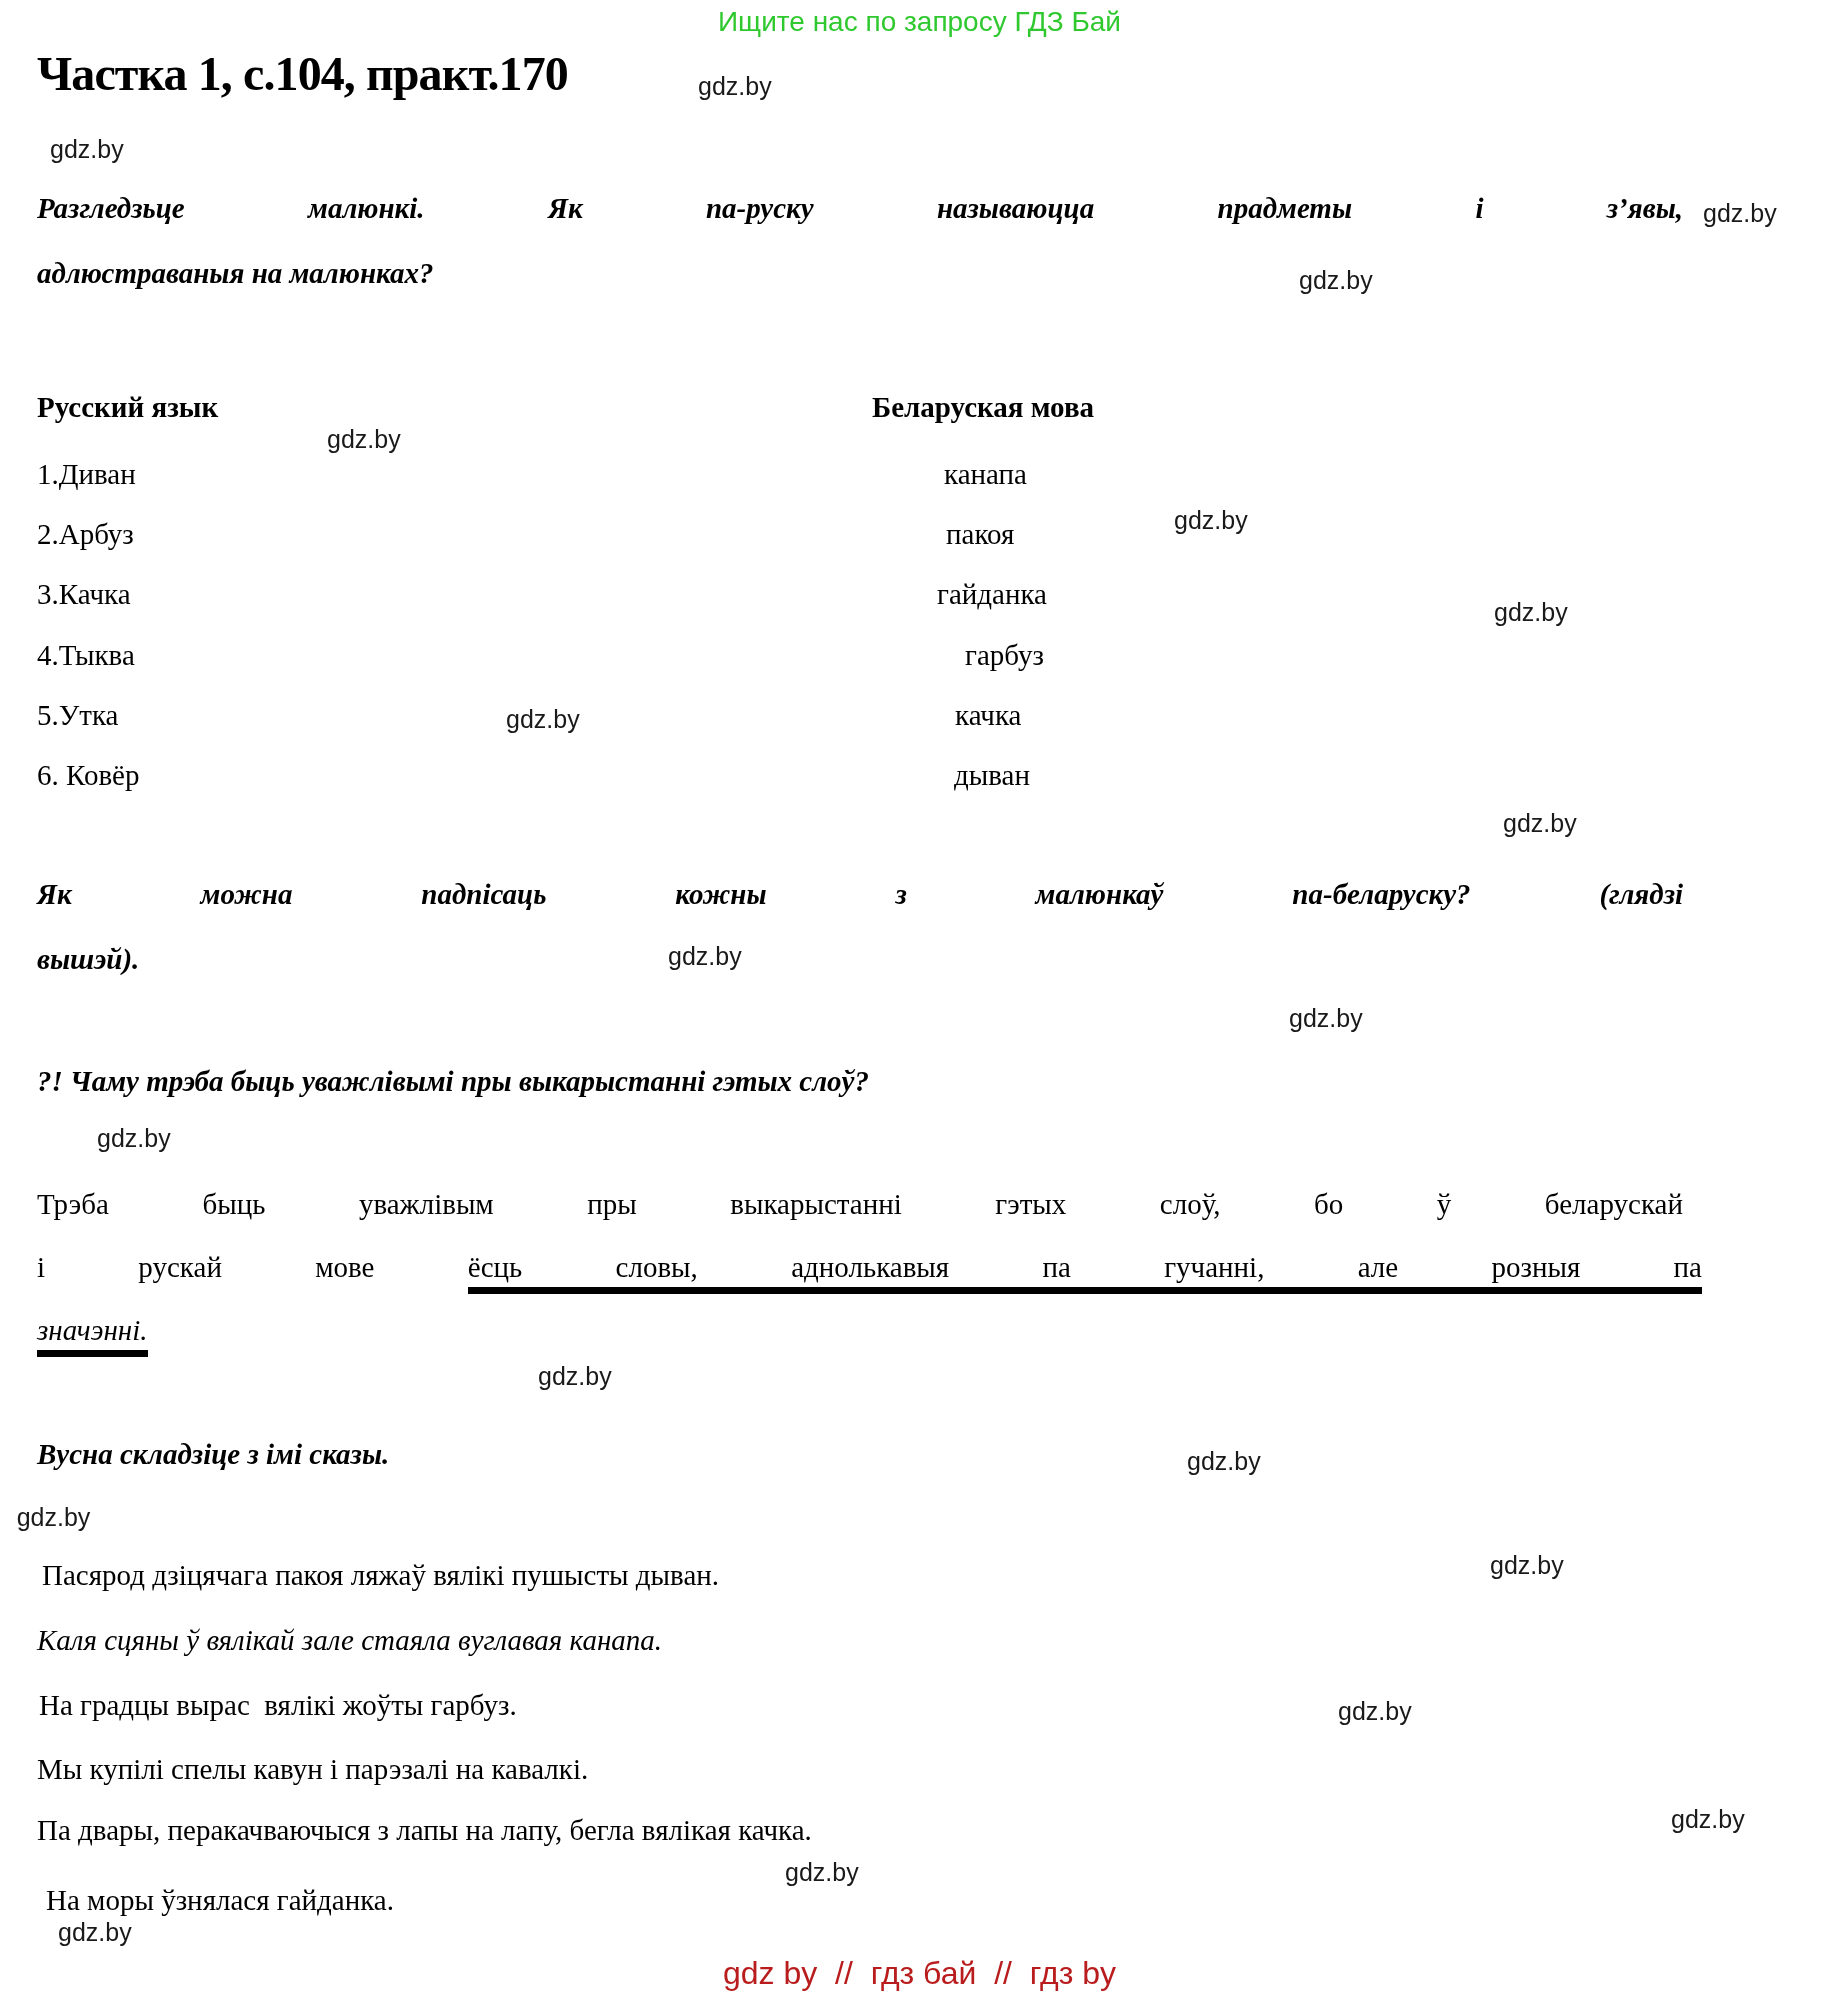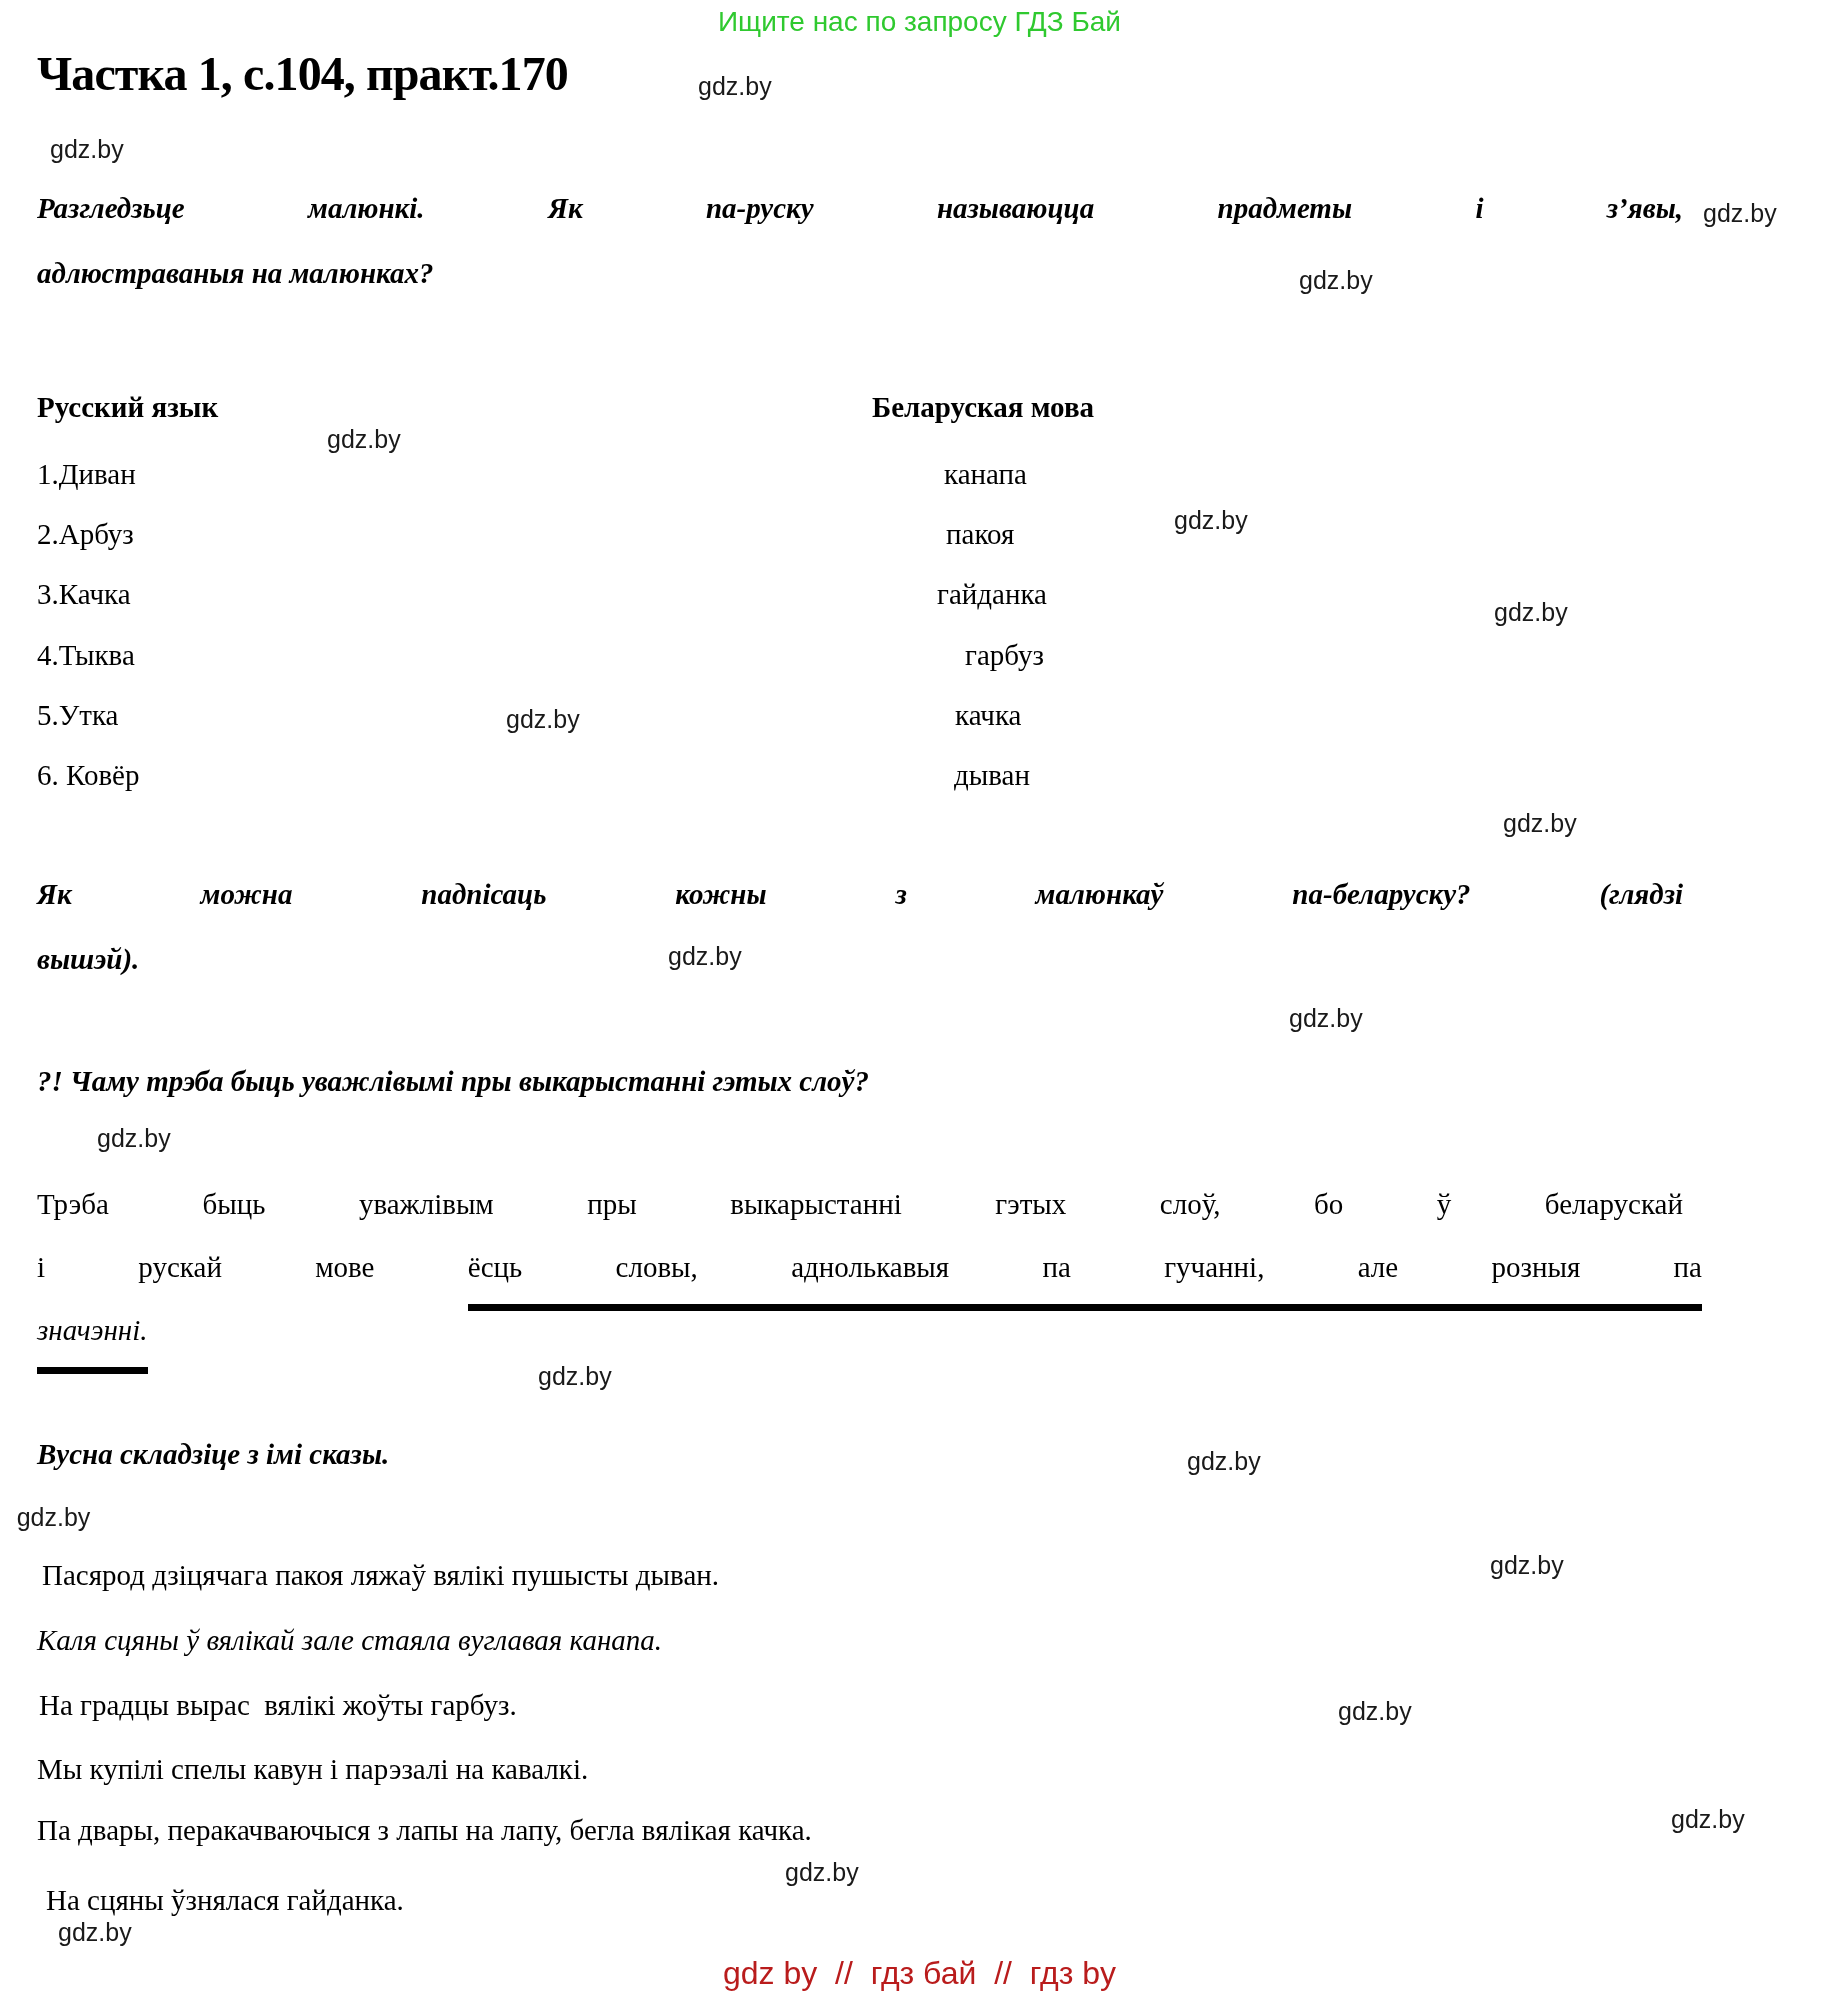--- a/index.html
+++ b/index.html
@@ -34,21 +34,21 @@
   }
   .bi{font-weight:bold;font-style:italic;}
   .b{font-weight:bold;}
   .justify{
     white-space:normal;
     text-align:justify;
     text-align-last:justify;
   }
   .u{
     border-bottom:7.4px solid #000;
-    padding-bottom:21px;
+    padding-bottom:4px;
   }
   .footer{
     position:absolute;top:1955px;left:0;width:100%;
     text-align:center;
     font:32px "Liberation Sans", sans-serif;
     color:#b91c1c;white-space:pre;
   }
 </style>
 </head>
 <body>
@@ -92,21 +92,21 @@
   <div class="line justify" style="left:37px;top:1243px;width:1665px;"><span>і рускай мове </span><span class="u">ёсць словы, аднолькавыя па гучанні, але  розныя па</span></div>
   <div class="line" style="left:37px;top:1306px;font-style:italic;"><span class="u">значэнні.</span></div>
 
   <div class="line bi" style="left:37px;top:1430px;">Вусна складзіце з імі сказы.</div>
 
   <div class="line" style="left:42px;top:1551px;">Пасярод дзіцячага пакоя ляжаў вялікі пушысты дыван.</div>
   <div class="line" style="left:37px;top:1616px;font-style:italic;">Каля сцяны ў вялікай зале стаяла вуглавая канапа.</div>
   <div class="line" style="left:39px;top:1681px;">На градцы вырас  вялікі жоўты гарбуз.</div>
   <div class="line" style="left:37px;top:1745px;">Мы купілі спелы кавун і парэзалі на кавалкі.</div>
   <div class="line" style="left:37px;top:1806px;">Па двары, перакачваючыся з лапы на лапу, бегла вялікая качка.</div>
-  <div class="line" style="left:46px;top:1876px;">На сцяны ўзнялася гайданка.</div>
+  <div class="line" style="left:46px;top:1876px;">На моры ўзнялася гайданка.</div>
 
   <span class="wm" style="left:698px;top:72px;">gdz.by</span>
   <span class="wm" style="left:50px;top:135px;">gdz.by</span>
   <span class="wm" style="left:1703px;top:199px;">gdz.by</span>
   <span class="wm" style="left:1299px;top:266px;">gdz.by</span>
   <span class="wm" style="left:327px;top:425px;">gdz.by</span>
   <span class="wm" style="left:1174px;top:506px;">gdz.by</span>
   <span class="wm" style="left:1494px;top:598px;">gdz.by</span>
   <span class="wm" style="left:506px;top:705px;">gdz.by</span>
   <span class="wm" style="left:1503px;top:809px;">gdz.by</span>

